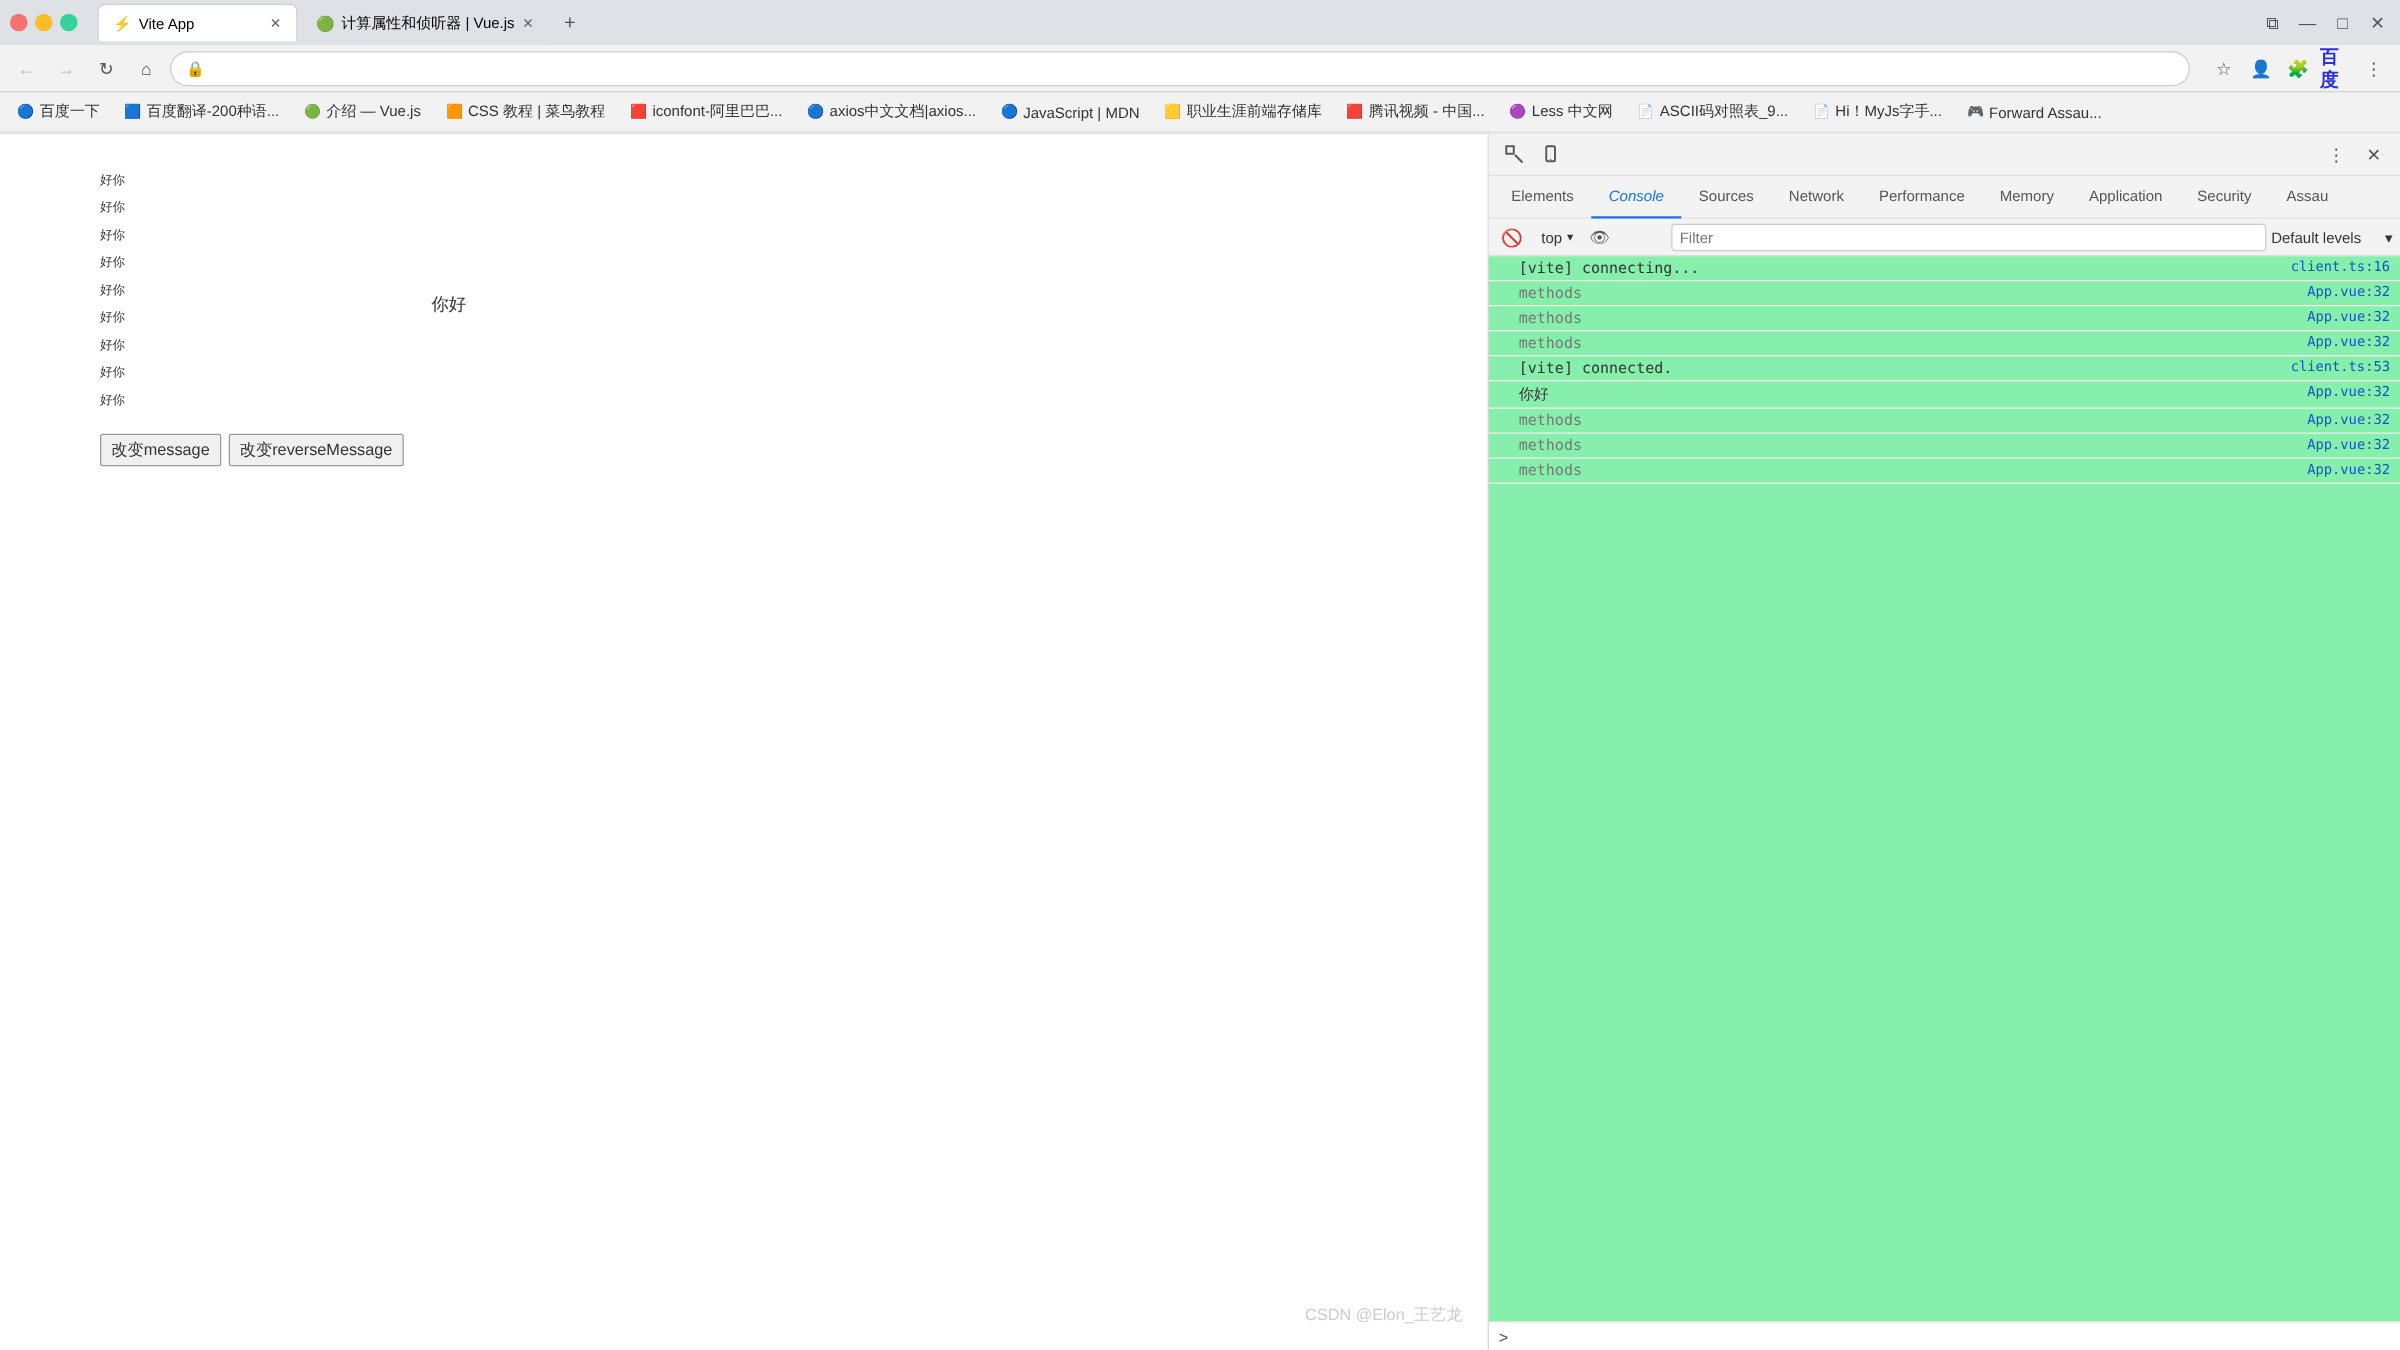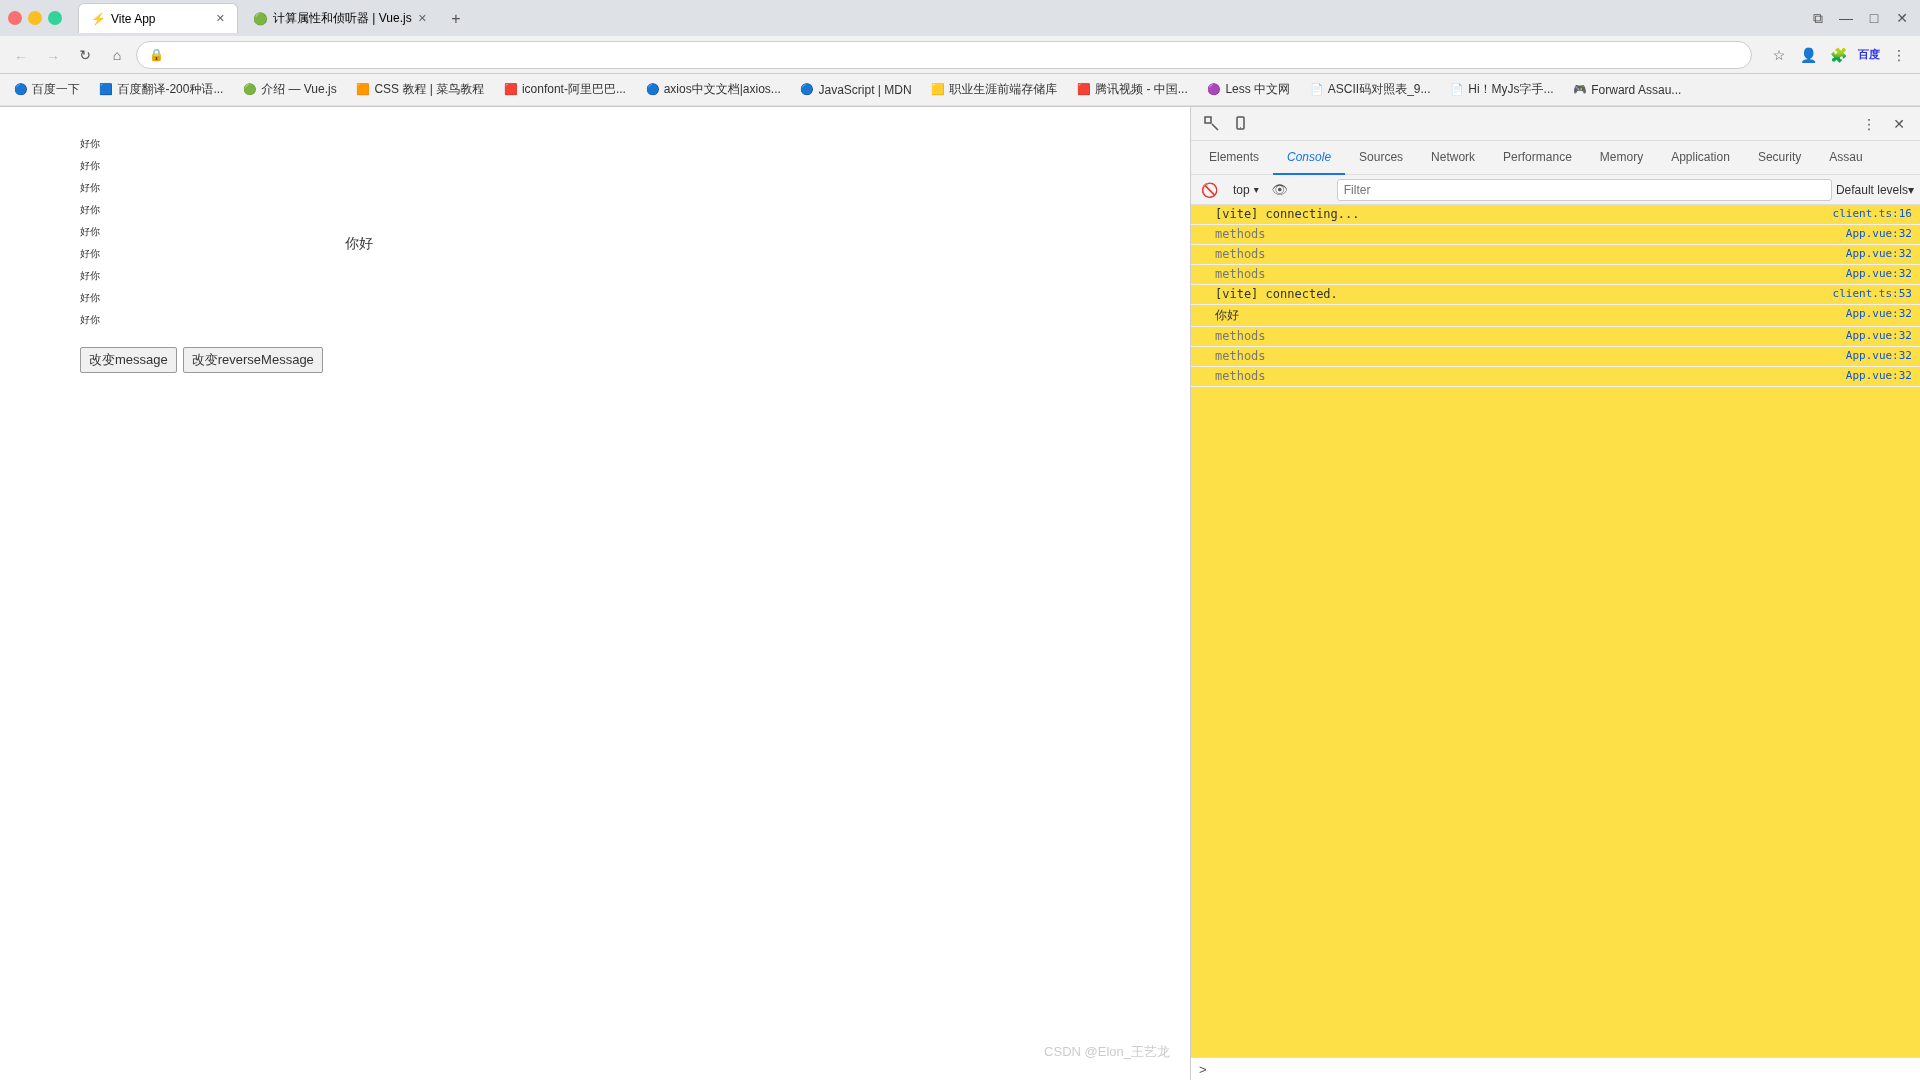--- a/index.html
+++ b/index.html
@@ -54,22 +54,22 @@
     .devtools-toolbar { display: flex; align-items: center; height: 34px; background: #f3f3f3; border-bottom: 1px solid #ddd; padding: 0 8px; gap: 4px; }
     .dt-icon-btn { width: 26px; height: 26px; display: flex; align-items: center; justify-content: center; border-radius: 3px; cursor: pointer; font-size: 14px; color: #555; border: none; background: transparent; }
     .dt-tabs { display: flex; align-items: flex-start; height: 34px; background: #f3f3f3; border-bottom: 1px solid #ddd; padding: 0 4px; gap: 0; }
     .dt-tab { padding: 0 14px; height: 34px; display: flex; align-items: center; font-size: 12px; color: #555; cursor: pointer; border-bottom: 2px solid transparent; }
     .dt-tab.active { color: #1a73e8; border-bottom: 2px solid #1a73e8; font-style: italic; }
     .dt-subtoolbar { display: flex; align-items: center; height: 30px; background: #f3f3f3; border-bottom: 1px solid #ddd; padding: 0 6px; gap: 4px; }
     .dt-select { display: flex; align-items: center; background: #f3f3f3; border: none; font-size: 12px; color: #333; padding: 2px 6px; gap: 4px; cursor: pointer; }
     .dt-select-arrow { font-size: 10px; }
     .dt-eye-btn { width: 22px; height: 22px; display: flex; align-items: center; justify-content: center; cursor: pointer; font-size: 13px; color: #555; }
     .dt-filter { flex: 1; background: #fff; border: 1px solid #ccc; border-radius: 3px; height: 22px; padding: 0 6px; font-size: 12px; margin-left: 42px; }
-    .dt-levels { display: flex; align-items: center; gap: 0; cursor: pointer; font-size: 12px; color: #333; margin-left: auto; }
-    .dt-console { flex: 1; overflow-y: auto; font-family: 'Consolas', monospace; font-size: 12px; background: #fde047; }
+    .dt-levels { display: flex; align-items: center; gap: 19px; cursor: pointer; font-size: 12px; color: #333; margin-left: auto; }
+    .dt-console { flex: 1; overflow-y: auto; font-family: 'Consolas', monospace; font-size: 12px; background: #86efac; }
     .dt-console-row { display: flex; align-items: flex-start; padding: 2px 8px; border-bottom: 1px solid #f0f0f0; min-height: 20px; }
     .dt-console-chevron { width: 16px; color: #888; flex-shrink: 0; }
     .dt-console-msg { flex: 1; color: #333; word-break: break-all; }
     .dt-console-msg.gray { color: #777; }
     .dt-console-source { color: #1155cc; margin-left: auto; white-space: nowrap; font-size: 11px; cursor: pointer; }
     .dt-input-row { display: flex; align-items: center; padding: 4px 8px; border-top: 1px solid #ddd; }
     .dt-input-chevron { color: #555; margin-right: 6px; }
     .dt-input { flex: 1; border: none; outline: none; font-family: 'Consolas', monospace; font-size: 12px; }
 
     
@@ -114,21 +114,21 @@
     <button class="nav-btn disabled">→</button>
     <button class="nav-btn">↻</button>
     <button class="nav-btn">⌂</button>
     <div class="address-bar">
       <span style="color:#555; font-size:12px;">🔒</span>
     </div>
     <div class="nav-icons">
       <div class="nav-icon">☆</div>
       <div class="nav-icon">👤</div>
       <div class="nav-icon">🧩</div>
-      <div class="nav-icon" style="font-size:11px; font-weight:bold; color:#2932e1;">百度</div>
+      <div class="nav-icon" style="font-size:15px; font-weight:bold; color:#2932e1;">百度</div>
       <div class="nav-icon">⋮</div>
     </div>
   </div>
 
   <div class="bookmarks-bar">
     <div class="bookmark-item">
         <span class="bk-icon">🔵</span>
         <span>百度一下</span>
       </div>
     <div class="bookmark-item">

